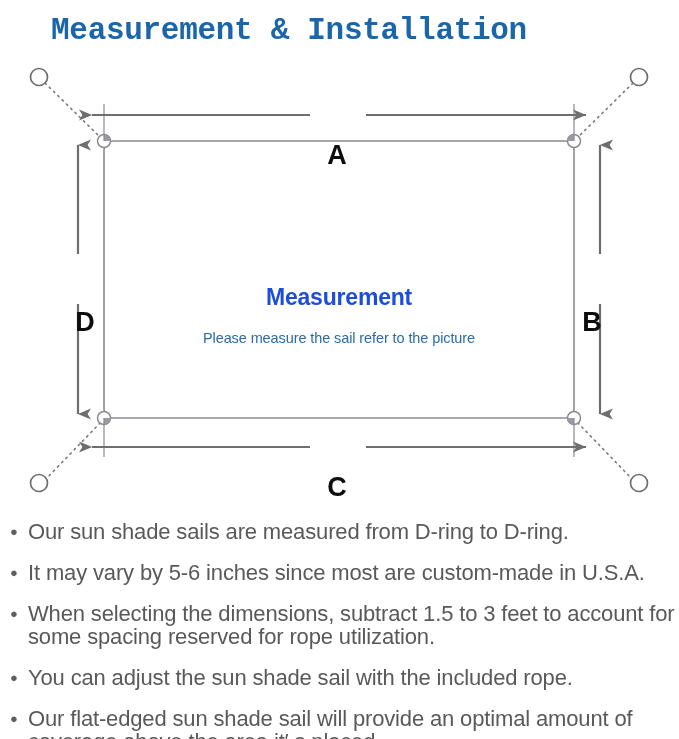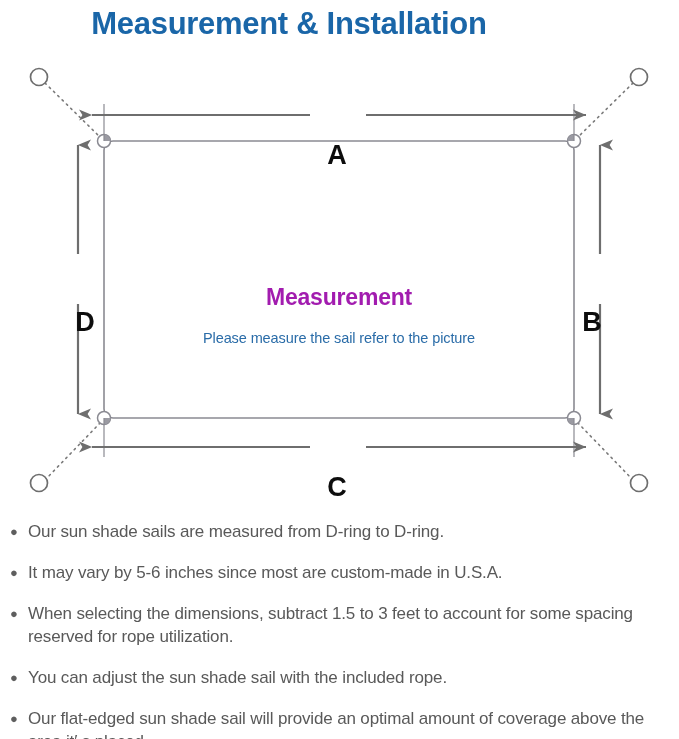--- a/index.html
+++ b/index.html
@@ -20,22 +20,23 @@
     position: absolute;
     left: 0;
     top: 0;
     width: 578px;
     text-align: center;
     font-size: 31px;
     font-weight: bold;
     color: #1a66a8;
     letter-spacing: -0.3px;
     line-height: 38px;
-    padding-top: 5px;
+    padding-top: 12px;
     white-space: nowrap;
+    font-family: Liberation Mono, monospace;
   }
 
   
   .diagram {
     position: absolute;
     left: 0;
     top: 42px;
     width: 679px;
     height: 470px;
   }
@@ -48,21 +49,21 @@
     position: absolute;
     left: 104px;
     top: 240px;
     width: 470px;
     text-align: center;
     pointer-events: none;
   }
   .center-title {
     font-size: 23px;
     font-weight: bold;
-    color: #a21caf;
+    color: #1d4ed8;
     line-height: 30px;
     letter-spacing: -0.2px;
   }
   .center-sub {
     font-size: 14.5px;
     color: #2a6ca8;
     line-height: 20px;
     margin-top: 16px;
     letter-spacing: -0.1px;
   }
@@ -98,21 +99,21 @@
   .note-bullet {
     width: 18px;
     flex: 0 0 18px;
     font-size: 13px;
     color: #5e5e5e;
     line-height: 23px;
     text-align: left;
   }
   .note-text {
     flex: 1 1 auto;
-    font-size: 17px;
+    font-size: 22px;
     color: #595959;
     line-height: 23px;
     letter-spacing: -0.15px;
     padding-right: 4px;
   }
 </style>
 </head>
 <body>
 
 <div class="title">Measurement &amp; Installation</div>

